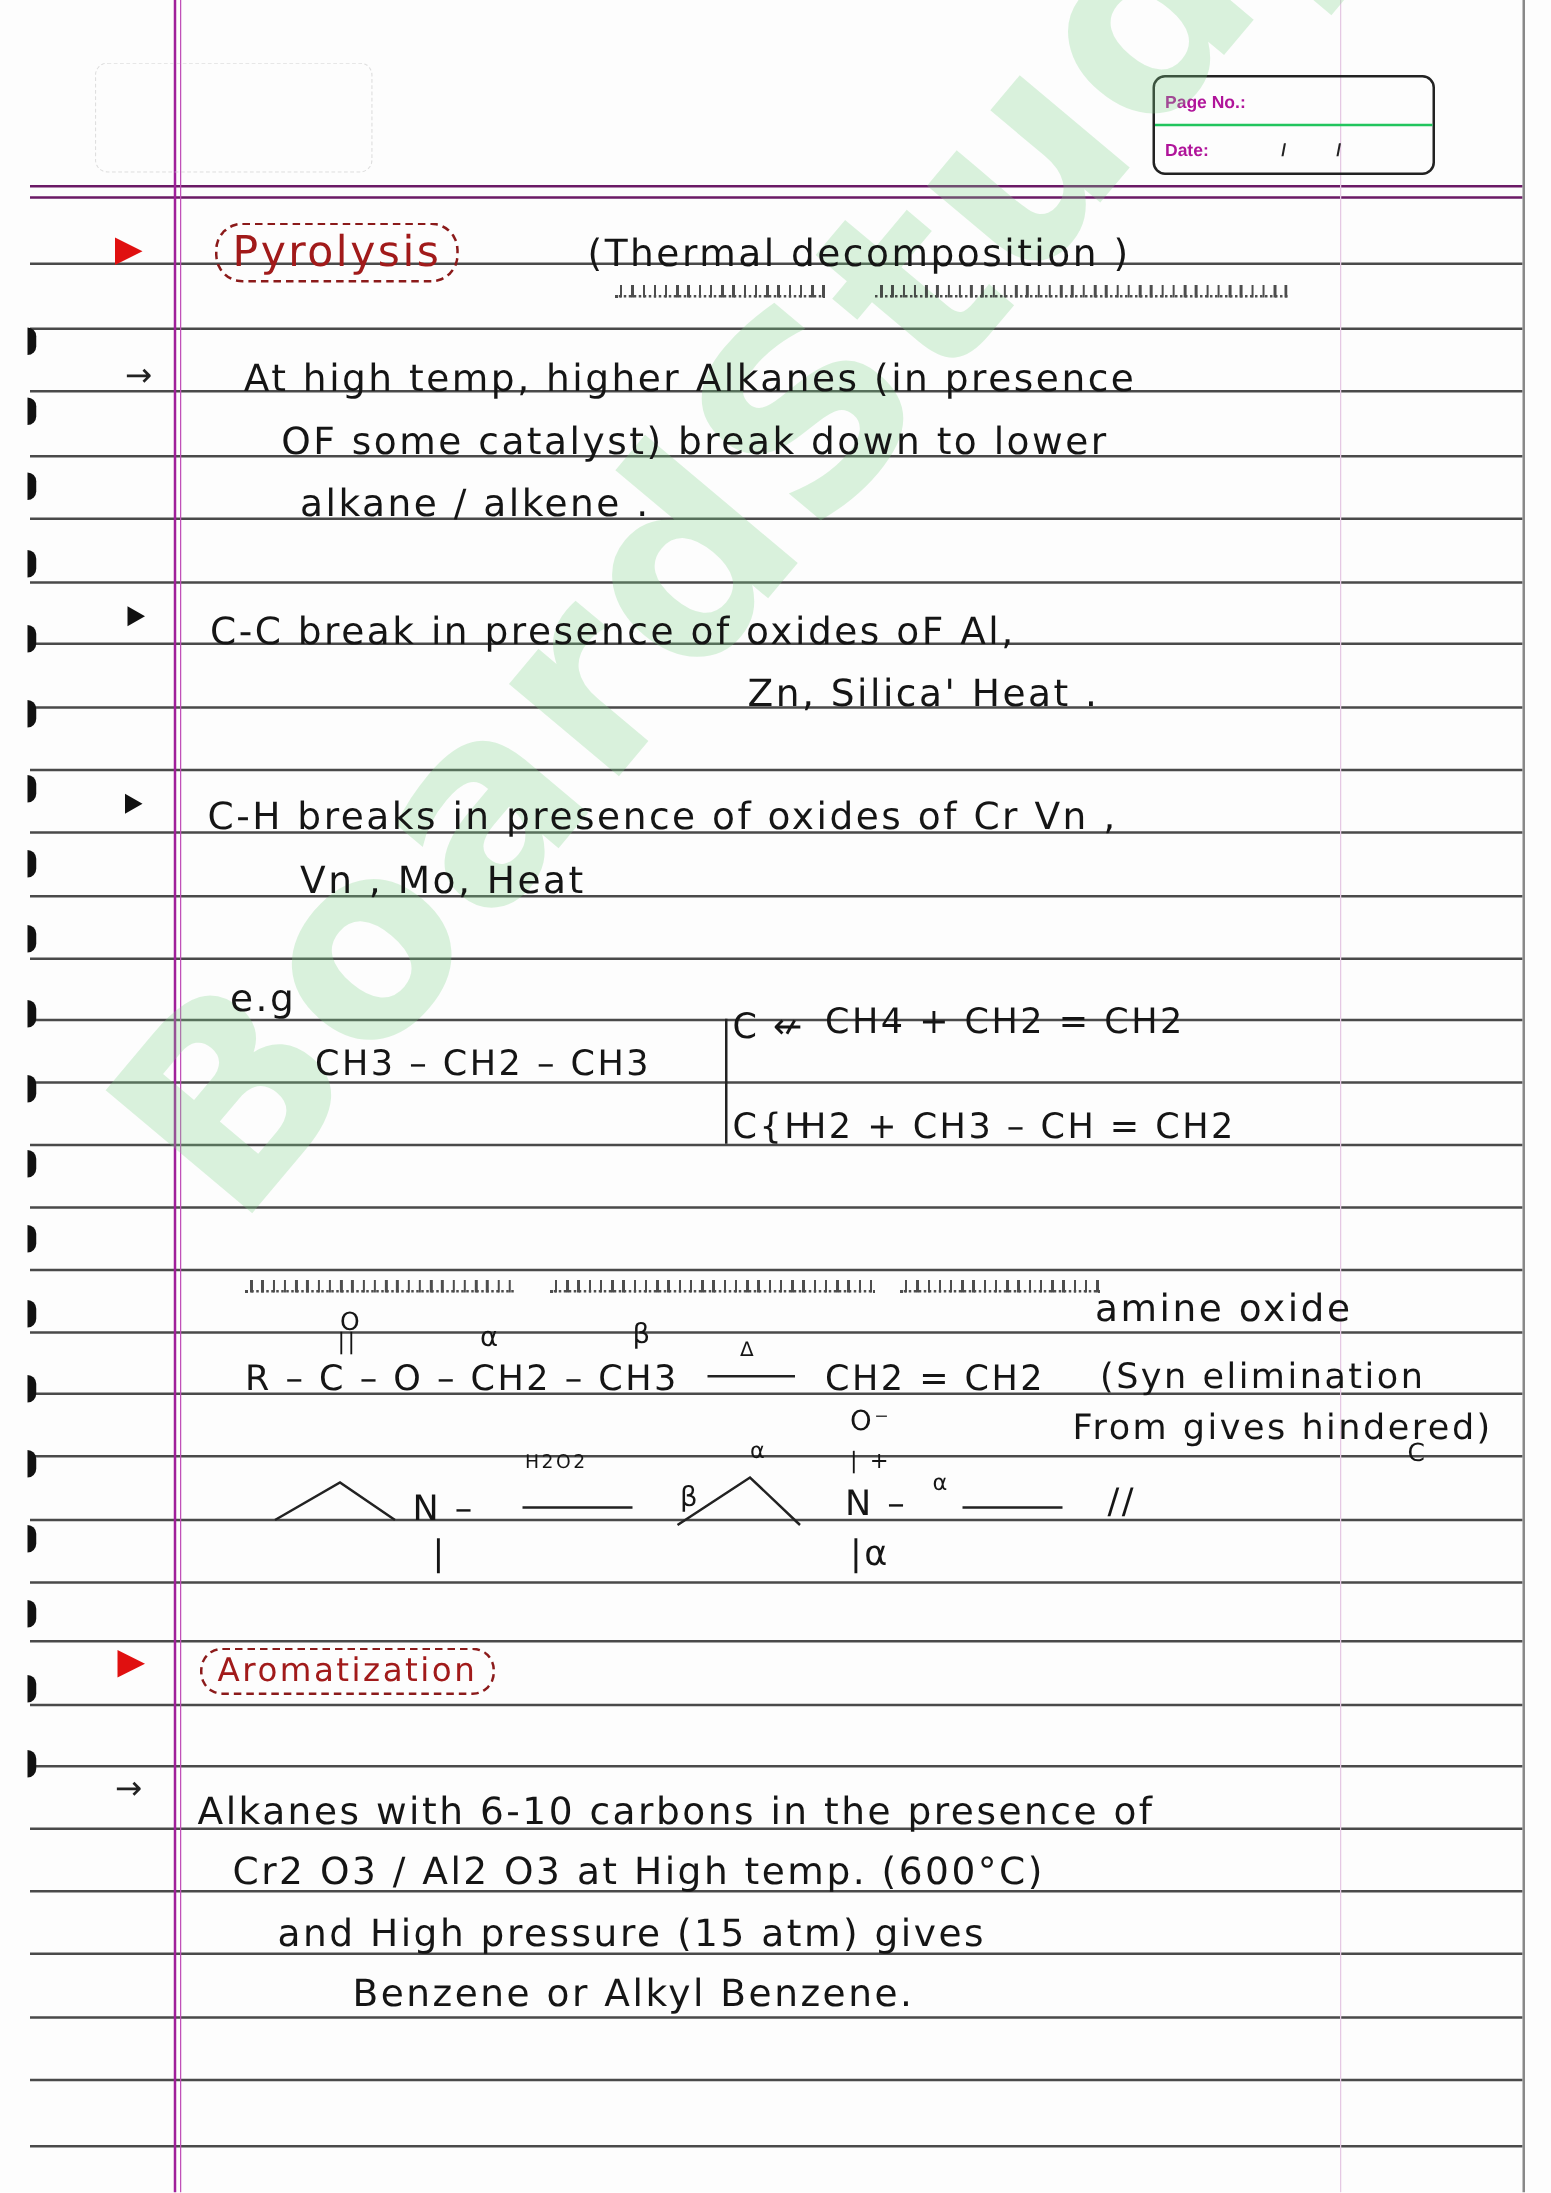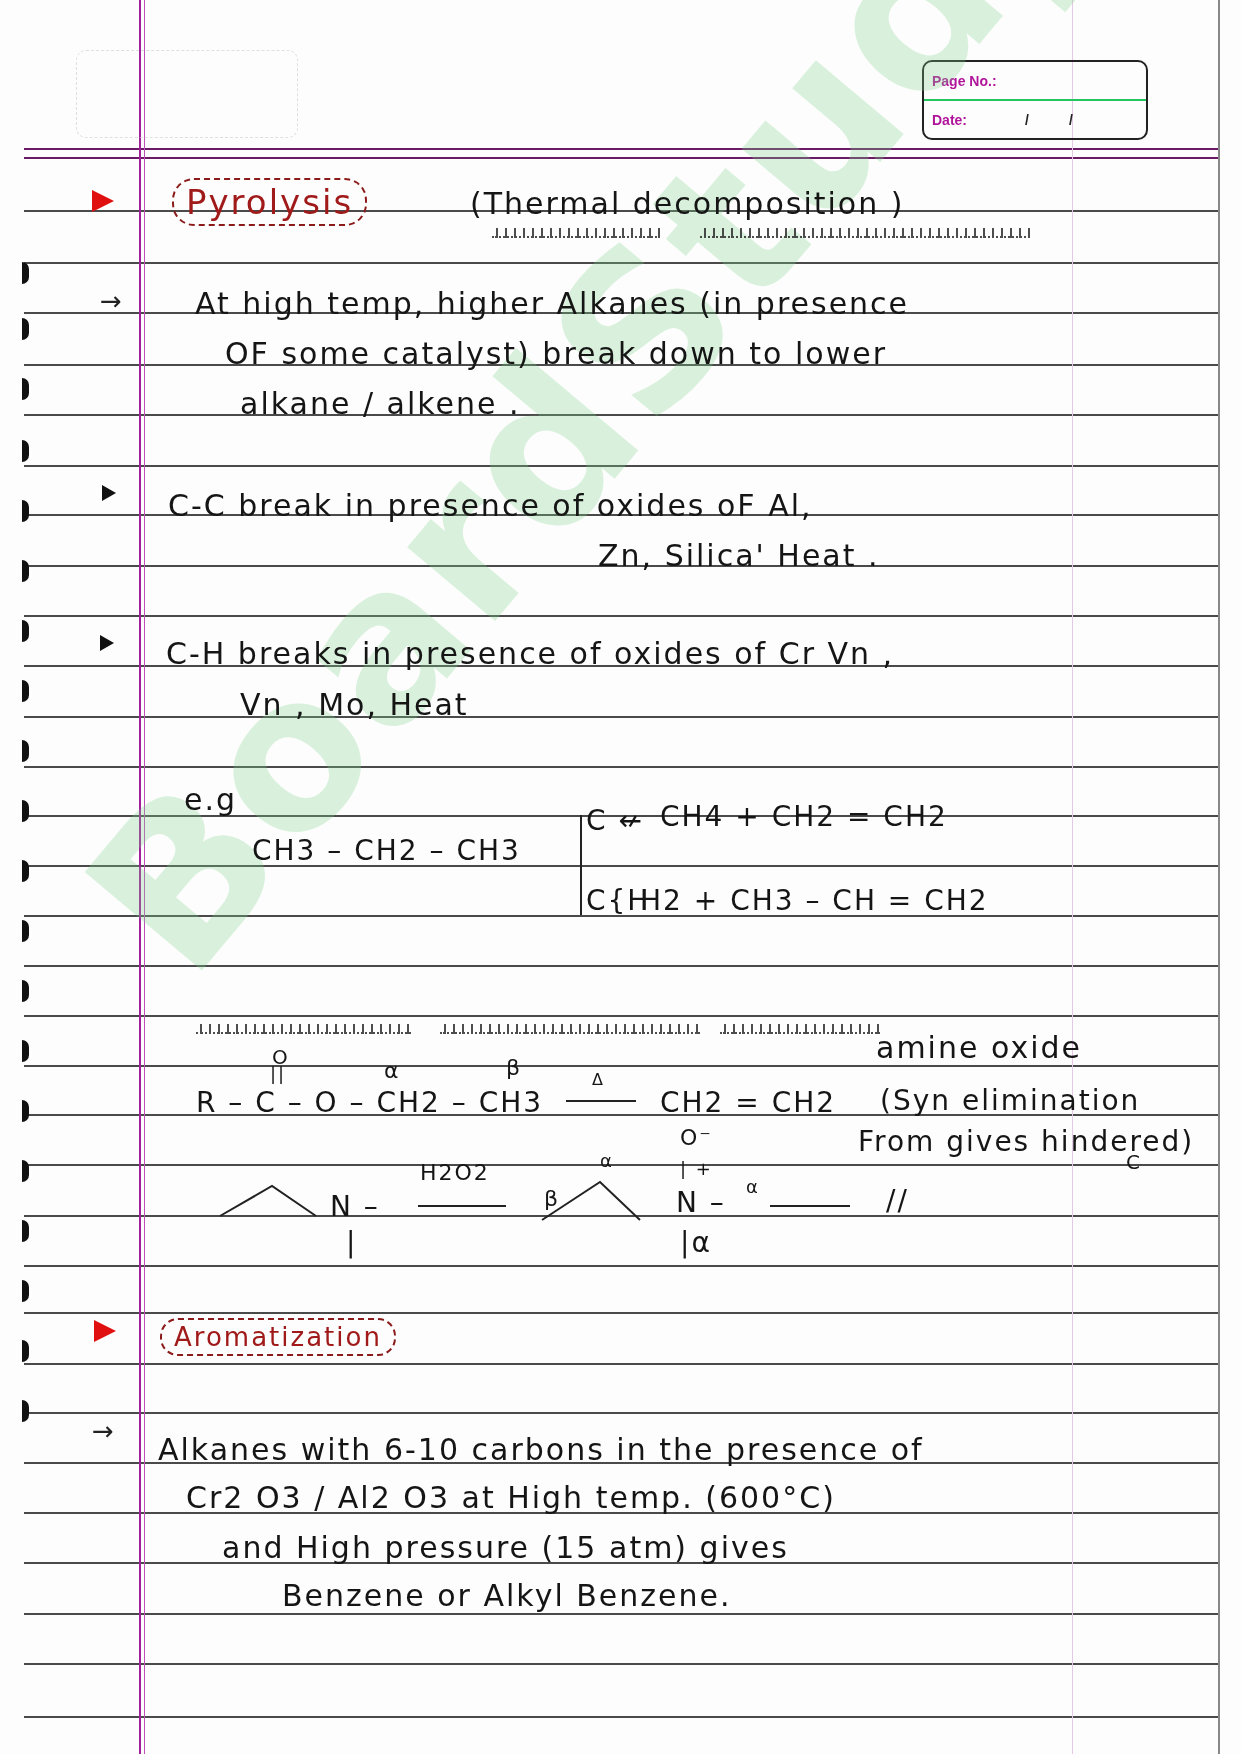--- a/index.html
+++ b/index.html
@@ -165,21 +165,21 @@
   <div class="hw sm" style="left:660px; top:1086px">CH2 = CH2</div>
   <div class="hw sm" style="left:880px; top:1084px">(Syn elimination</div>
   <div class="hw sm" style="left:858px; top:1125px">From gives hindered)</div>
   <div class="hw sm" style="left:1126px; top:1150px; font-size:20px">C</div>
 
   <svg style="position:absolute; left:216px; top:1180px" width="120" height="40">
     <polyline points="4,36 56,6 100,36" fill="none" stroke="#222" stroke-width="2"></polyline>
   </svg>
   <div class="hw sm" style="left:330px; top:1190px">N –</div>
   <div class="hw sm" style="left:346px; top:1226px">|</div>
-  <div class="hw sm" style="left:420px; top:1160px; font-size:22px">H2O2</div>
+  <div class="hw sm" style="left:420px; top:1160px; font-size:15px">H2O2</div>
   <div style="position:absolute; left:418px; top:1205px; width:88px; border-top:2px solid #222"></div>
   <div class="hw sm" style="left:544px; top:1186px; font-size:22px">β</div>
   <svg style="position:absolute; left:540px; top:1176px" width="110" height="48">
     <polyline points="2,44 60,6 100,44" fill="none" stroke="#222" stroke-width="2"></polyline>
   </svg>
   <div class="hw sm" style="left:600px; top:1150px; font-size:18px">α</div>
   <div class="hw sm" style="left:680px; top:1125px; font-size:22px">O⁻</div>
   <div class="hw sm" style="left:680px; top:1158px; font-size:18px">| +</div>
   <div class="hw sm" style="left:676px; top:1186px">N –</div>
   <div class="hw sm" style="left:746px; top:1176px; font-size:18px">α</div>

